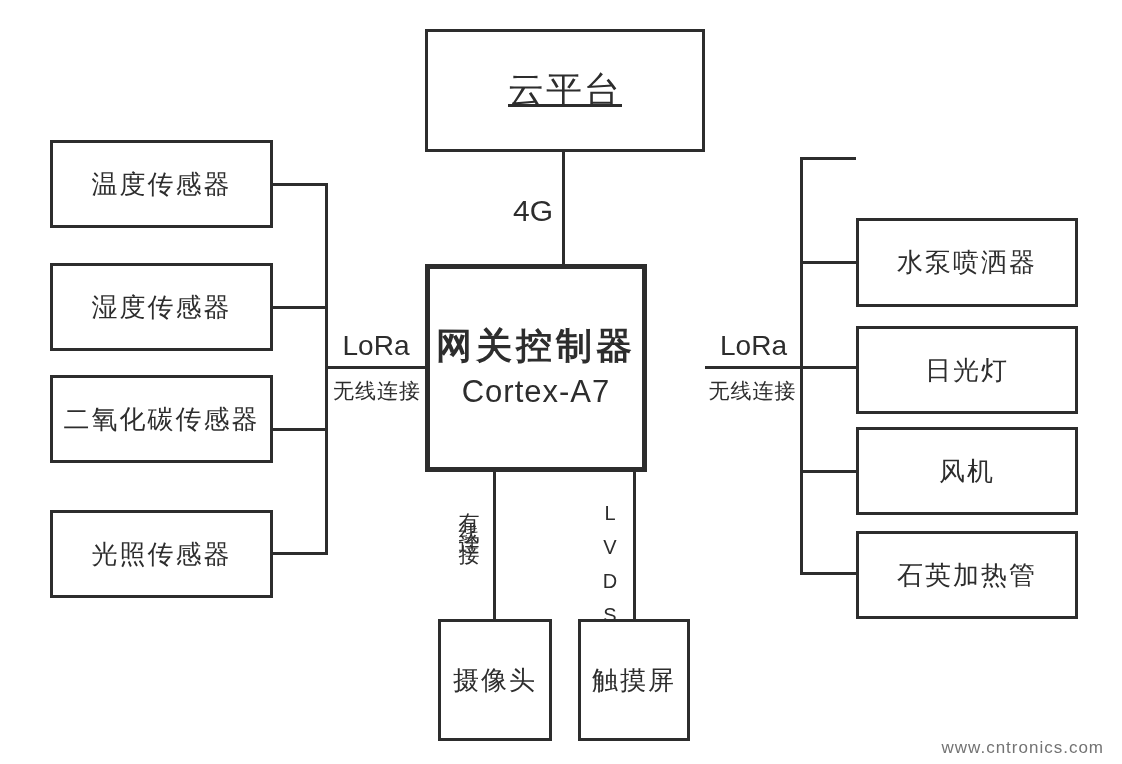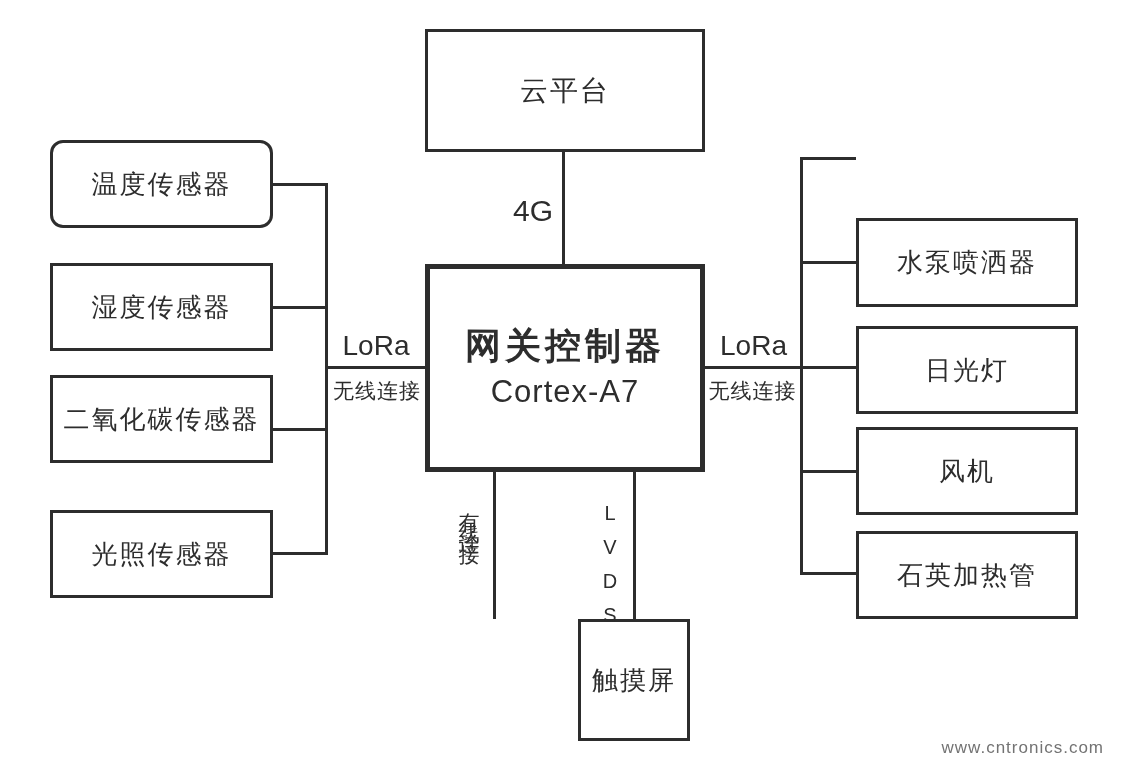--- a/index.html
+++ b/index.html
@@ -5,21 +5,21 @@
   html,body{margin:0;padding:0;background:#ffffff;}
   .canvas{
     position:relative;width:1122px;height:764px;background:#ffffff;overflow:hidden;
     font-family:"Liberation Sans","DejaVu Sans",sans-serif;color:#2d2d2d;
   }
   .box{
     position:absolute;border:3px solid #2d2d2d;background:#ffffff;
     display:flex;align-items:center;justify-content:center;text-align:center;
     font-size:26px;letter-spacing:2px;box-sizing:border-box;z-index:2;
   }
-  .box.cloud{font-size:28px;}
+  .box.cloud{font-size:36px;text-decoration:underline;}
   .box.gateway{border-width:5px;flex-direction:column;z-index:3;}
   .gw-title{font-size:36px;font-weight:bold;letter-spacing:4px;line-height:1.3;}
   .gw-sub{font-size:31px;letter-spacing:1px;line-height:1.4;}
   .hline,.vline{position:absolute;background:#2d2d2d;z-index:1;}
   .hline{height:3px;}
   .vline{width:3px;}
   .edge-label{position:absolute;z-index:2;white-space:nowrap;}
   .lbl-4g{font-size:30px;}
   .lbl-lora{font-size:28px;}
   .lbl-mode{font-size:21px;letter-spacing:1px;}
@@ -54,26 +54,26 @@
   <div class="hline" style="left:800px;top:470px;width:56px;"></div>
   <div class="hline" style="left:800px;top:572px;width:56px;"></div>
 
   <div class="vline" style="left:493px;top:472px;height:147px;"></div>
   <div class="vline" style="left:633px;top:472px;height:147px;"></div>
 
   <div class="box cloud" style="left:425px;top:29px;width:280px;height:123px;">
     <span>云平台</span>
   </div>
 
-  <div class="box gateway" style="left:425px;top:264px;width:280px;height:208px;">
+  <div class="box gateway" style="left:425px;top:264px;width:222px;height:208px;">
     <div class="gw-title">网关控制器</div>
     <div class="gw-sub">Cortex-A7</div>
   </div>
 
-  <div class="box" style="left:50px;top:140px;width:223px;height:88px;border-radius:13px;">
+  <div class="box" style="left:50px;top:140px;width:223px;height:88px;">
     <span>温度传感器</span>
   </div>
   <div class="box" style="left:50px;top:263px;width:223px;height:88px;">
     <span>湿度传感器</span>
   </div>
   <div class="box" style="left:50px;top:375px;width:223px;height:88px;">
     <span>二氧化碳传感器</span>
   </div>
   <div class="box" style="left:50px;top:510px;width:223px;height:88px;">
     <span>光照传感器</span>
@@ -85,20 +85,23 @@
   <div class="box" style="left:856px;top:326px;width:222px;height:88px;">
     <span>日光灯</span>
   </div>
   <div class="box" style="left:856px;top:427px;width:222px;height:88px;">
     <span>风机</span>
   </div>
   <div class="box" style="left:856px;top:531px;width:222px;height:88px;">
     <span>石英加热管</span>
   </div>
 
+  <div class="box" style="left:438px;top:619px;width:114px;height:122px;">
+    <span>摄像头</span>
+  </div>
   <div class="box" style="left:578px;top:619px;width:112px;height:122px;">
     <span>触摸屏</span>
   </div>
 
   <div class="edge-label lbl-4g" style="left:495px;top:194px;width:58px;text-align:right;">4G</div>
 
   <div class="edge-label lbl-lora" style="left:327px;top:330px;width:98px;text-align:center;">LoRa</div>
   <div class="edge-label lbl-mode" style="left:327px;top:377px;width:100px;text-align:center;">无线连接</div>
 
   <div class="edge-label lbl-lora" style="left:707px;top:330px;width:93px;text-align:center;">LoRa</div>

